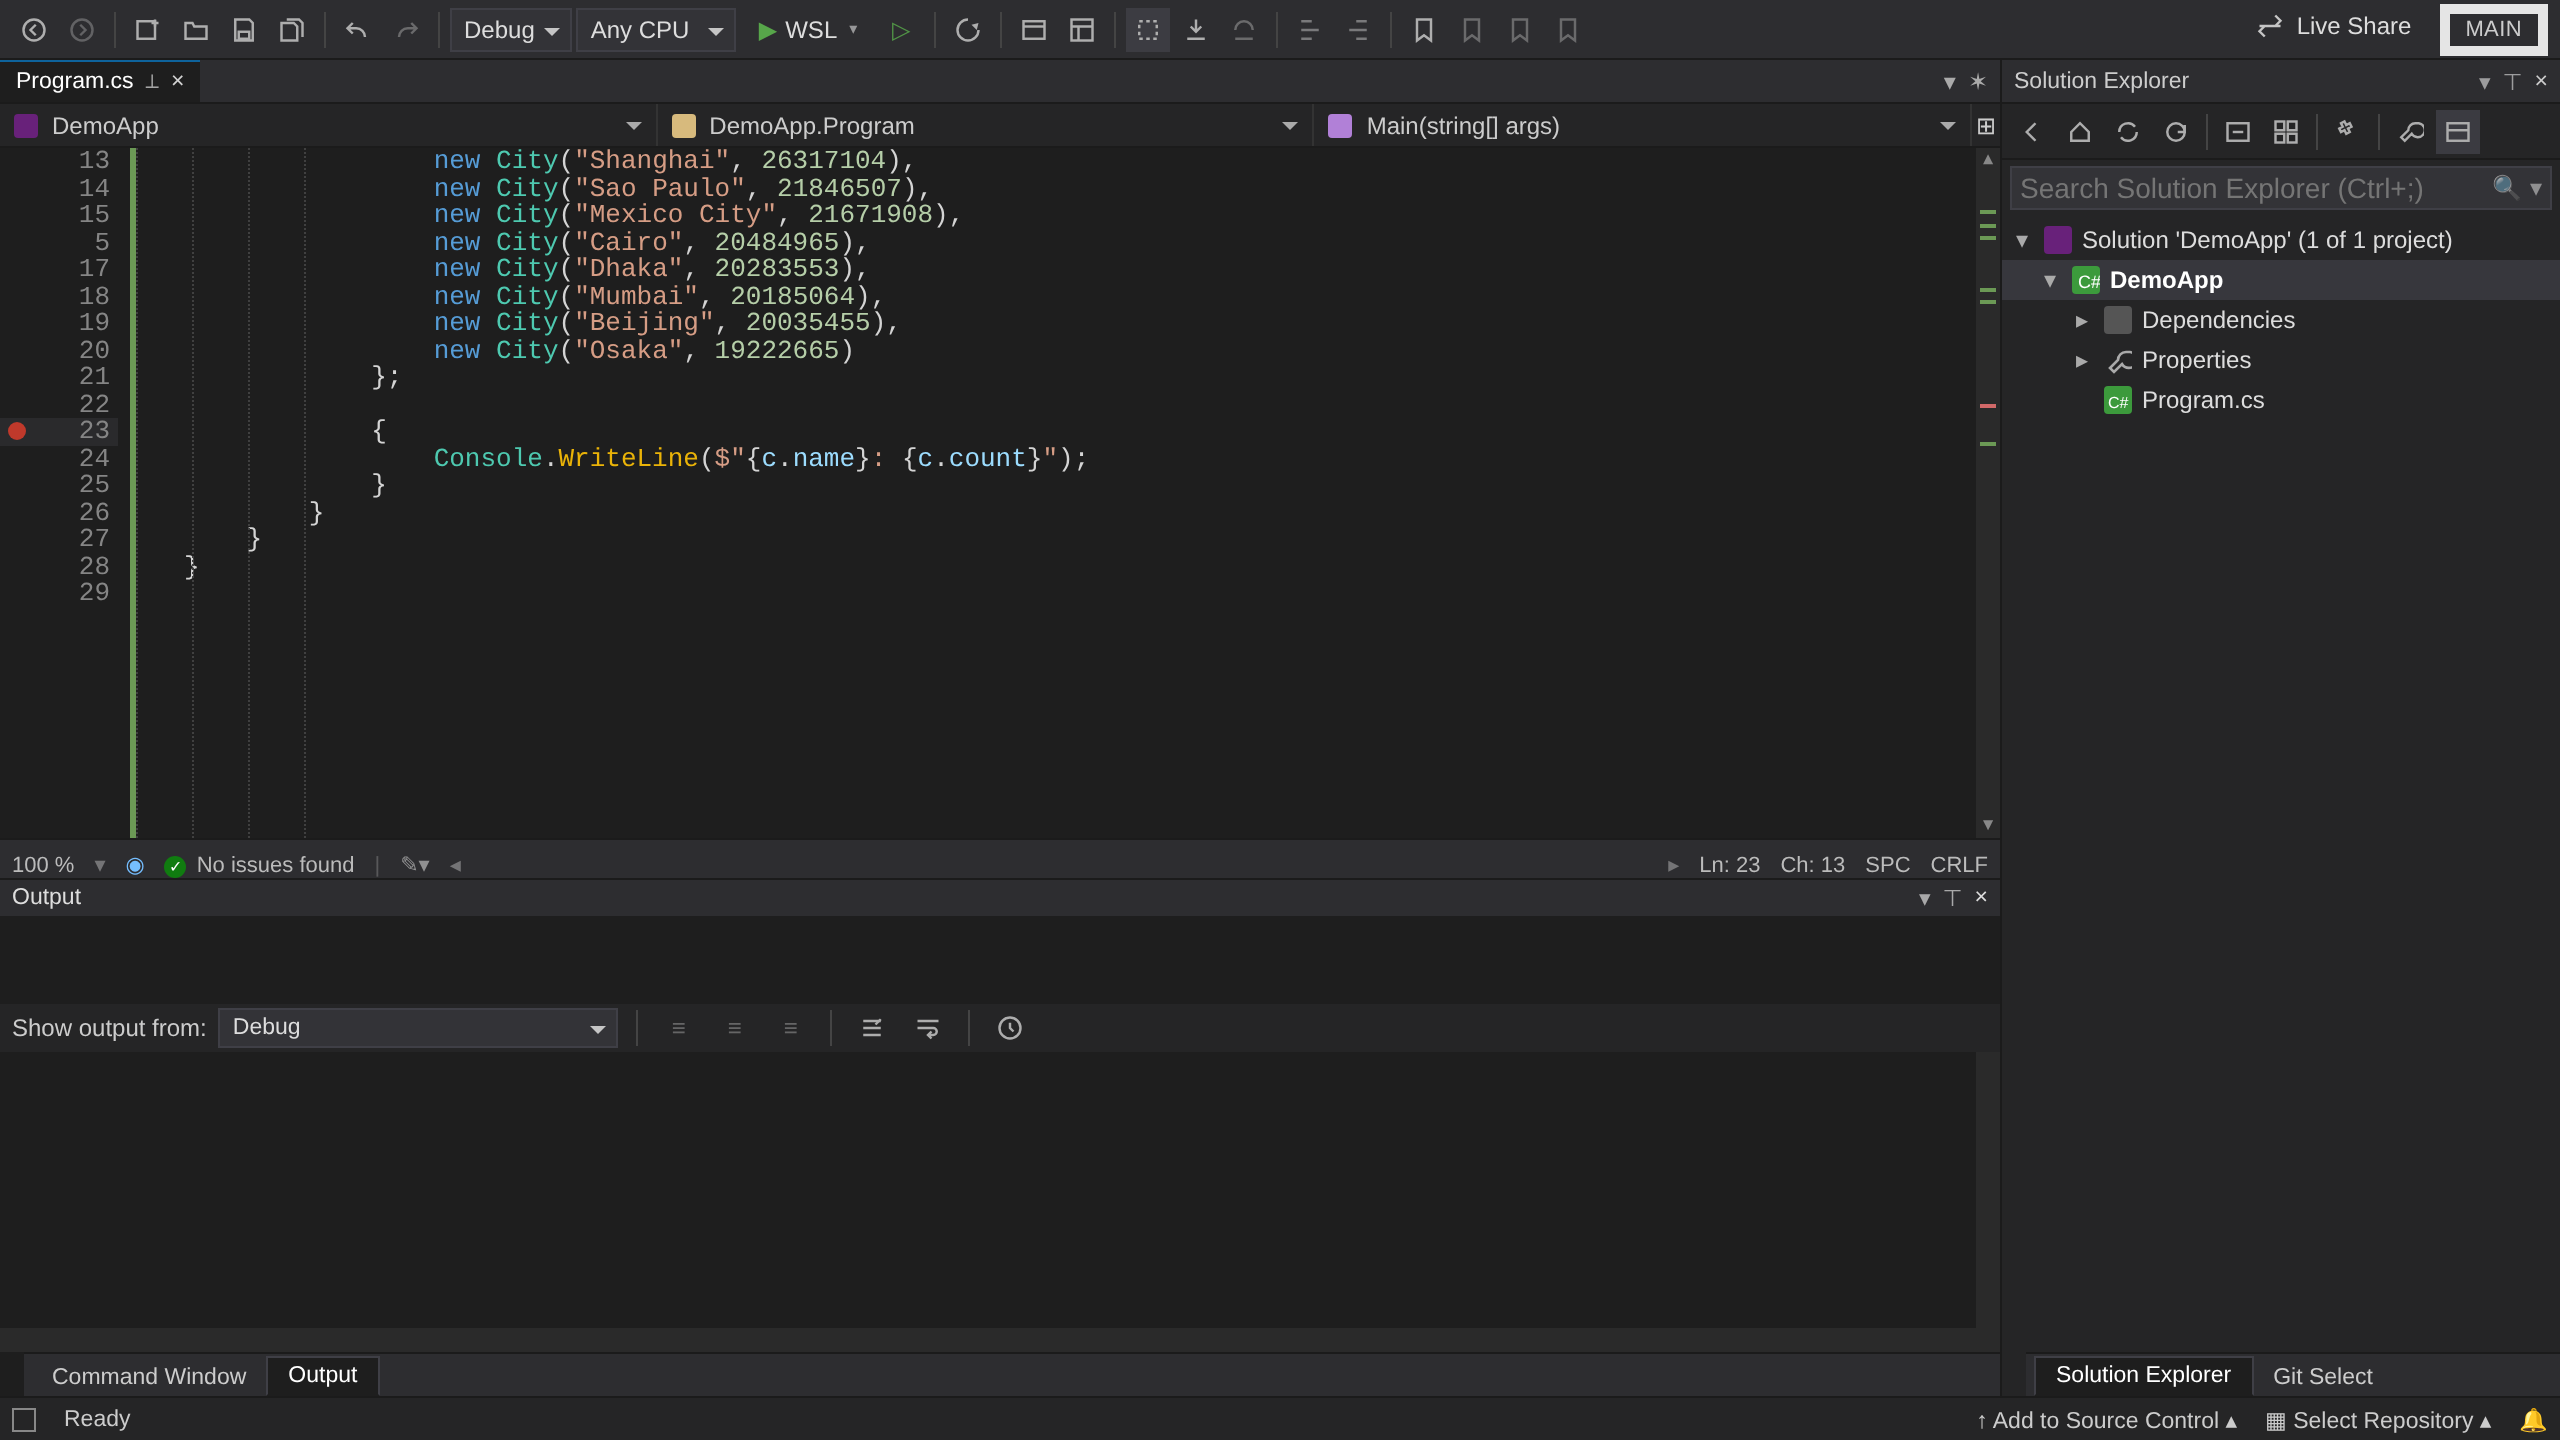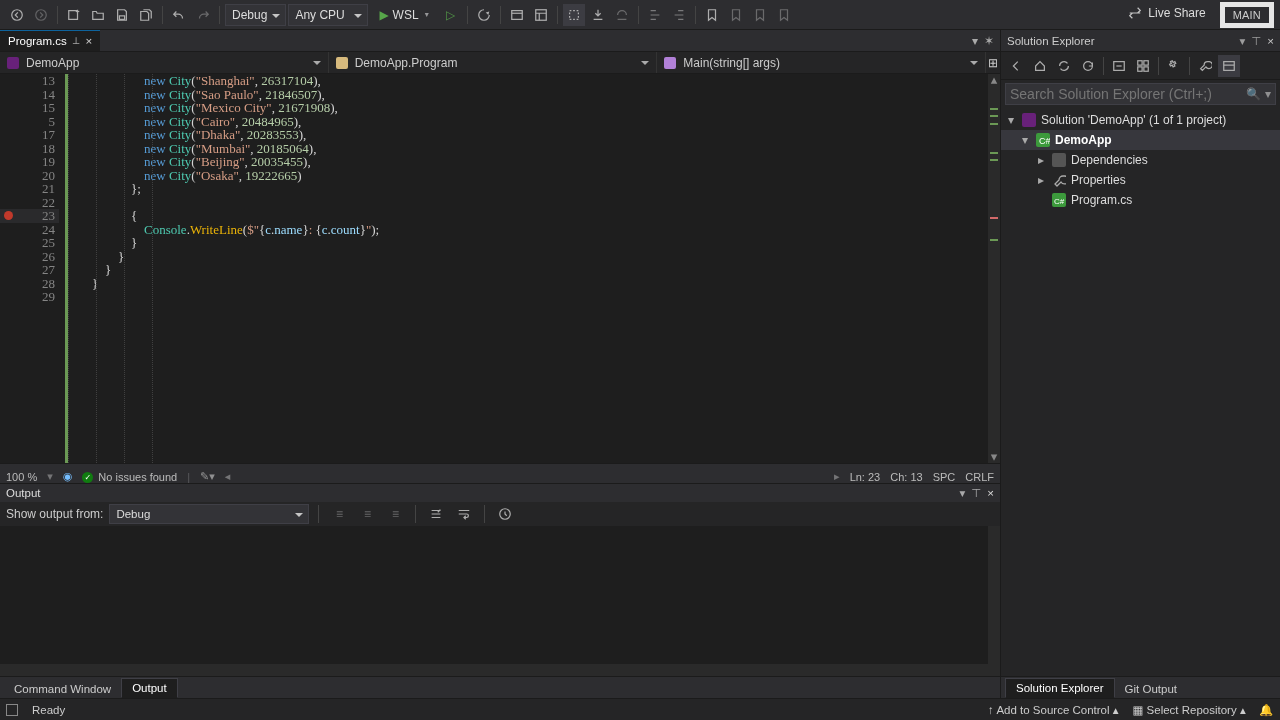--- a/index.html
+++ b/index.html
@@ -74,21 +74,21 @@
   }
   .nav-seg:last-child { border-right: none; }
   .nav-seg::after {
     content: ""; position: absolute; right: 7px; top: 9px;
     border: 4px solid transparent; border-top-color: #aaa;
   }
   .mini-icon { width: 14px; height: 14px; display: inline-flex; align-items: center; justify-content: center; }
 
   .code-area {
     flex: 1; display: flex; background: #1e1e1e;
-    font-family: Liberation Serif, serif;
+    font-family: Liberation Mono, monospace;
     font-size: 13px; line-height: 13.5px; overflow: hidden; position: relative;
   }
   .gutter {
     width: 68px; background: #1e1e1e; text-align: right; color: #858585;
     padding-right: 6px; border-right: 3px solid #6b9955;
     user-select: none;
   }
   .gutter div { height: 13.5px; padding-right: 4px; position: relative; }
   .bp-dot {
     position: absolute; left: 4px; top: 2px; width: 9px; height: 9px;
@@ -127,35 +127,36 @@
   
   .output-panel { display: flex; flex-direction: column; border-top: 1px solid #1b1b1b; background:#1e1e1e; }
   .out-header {
     height: 18px; background: #2d2d30; display: flex; align-items: center;
     padding: 0 6px; font-size: 11.5px; color:#ddd;
   }
   .out-header .spacer { flex: 1; }
   .out-tools {
     height: 24px; display: flex; align-items: center; gap: 6px; padding: 0 6px;
     background:#252526;
+    margin-top:44px;
   }
   .out-combo {
     background:#333337; border:1px solid #3f3f46; height:20px; color:#ddd;
     padding: 0 18px 0 6px; min-width:200px; position:relative; font-size:11.5px;
     display:flex; align-items:center;
   }
   .out-combo::after { content:""; position:absolute; right:5px; top:8px;
     border:4px solid transparent; border-top-color:#c5c5c5; }
   .out-body { height: 150px; background:#1e1e1e; position:relative; }
   .out-scroll { width:12px; background:#2a2a2a; position:absolute; right:0; top:0; bottom:12px; }
   .out-hscroll { height:12px; background:#2a2a2a; position:absolute; left:0; right:0; bottom:0; }
 
   .tool-tabs {
     height: 22px; background:#2d2d30; display:flex; align-items:flex-end;
-    padding: 0 4px; gap:0; border-top:1px solid #1b1b1b;
+    padding: 0 4px; gap:0; border-top:1px solid #1b1b1b;margin-left:12px;
   }
   .tool-tab {
     padding: 3px 10px; font-size:11.5px; color:#ccc; cursor:pointer;
   }
   .tool-tab.active { background:#1e1e1e; color:#fff; border:1px solid #3f3f46; border-bottom:1px solid #1e1e1e; }
 
   
   .sol-panel {
     width: 280px; background:#252526; border-left: 1px solid #1b1b1b;
     display:flex; flex-direction:column;
@@ -633,21 +634,21 @@
                 <text x="2" y="11" font-size="8" fill="#fff">C#</text>
               </svg>
             </span>
             <span>Program.cs</span>
           </div>
         </div>
     </div>
     <div style="flex:1"></div>
     <div class="tool-tabs" id="tool-tabs-right">
         <div class="tool-tab active">Solution Explorer</div>
-        <div class="tool-tab">Git Output</div>
+        <div class="tool-tab">Git Select</div>
       </div>
   </div>
 </div>
 
 <div class="statusbar">
   <span style="width:12px; height:12px; border:1px solid #888"></span>
   <span>Ready</span>
   <div class="spacer"></div>
   <span>↑ <span>Add to Source Control</span> ▴</span>
   <span>▦ <span>Select Repository</span> ▴</span>

